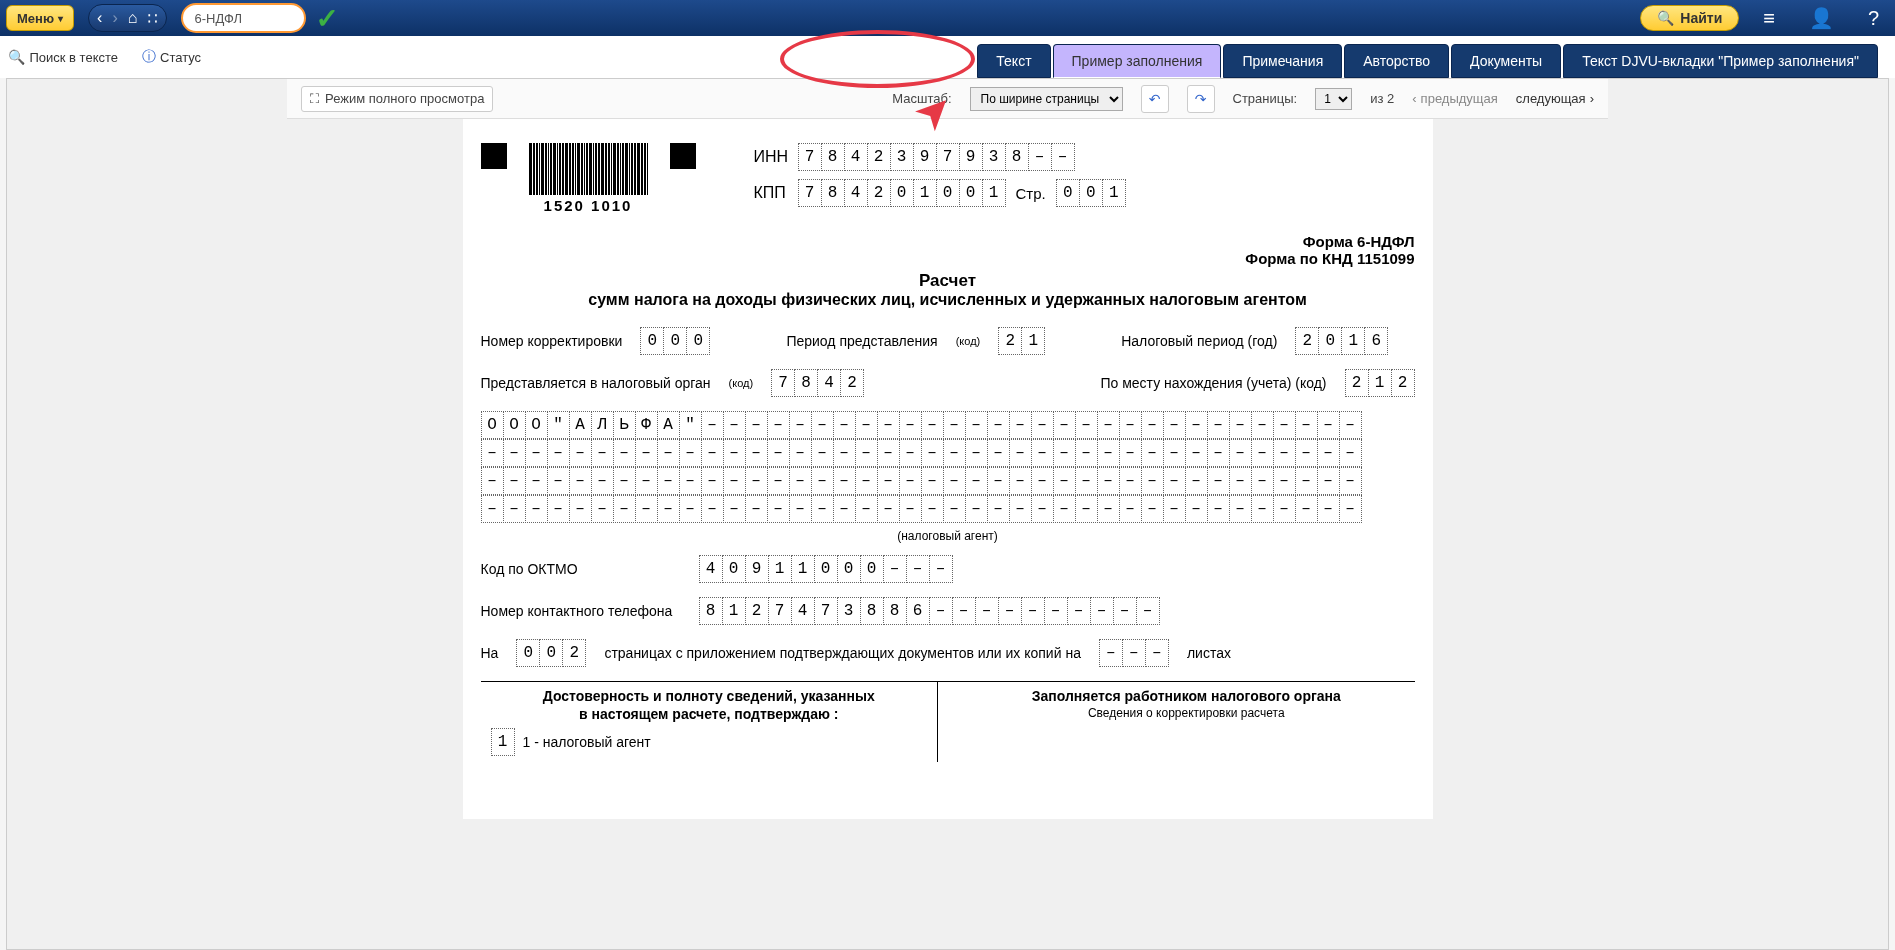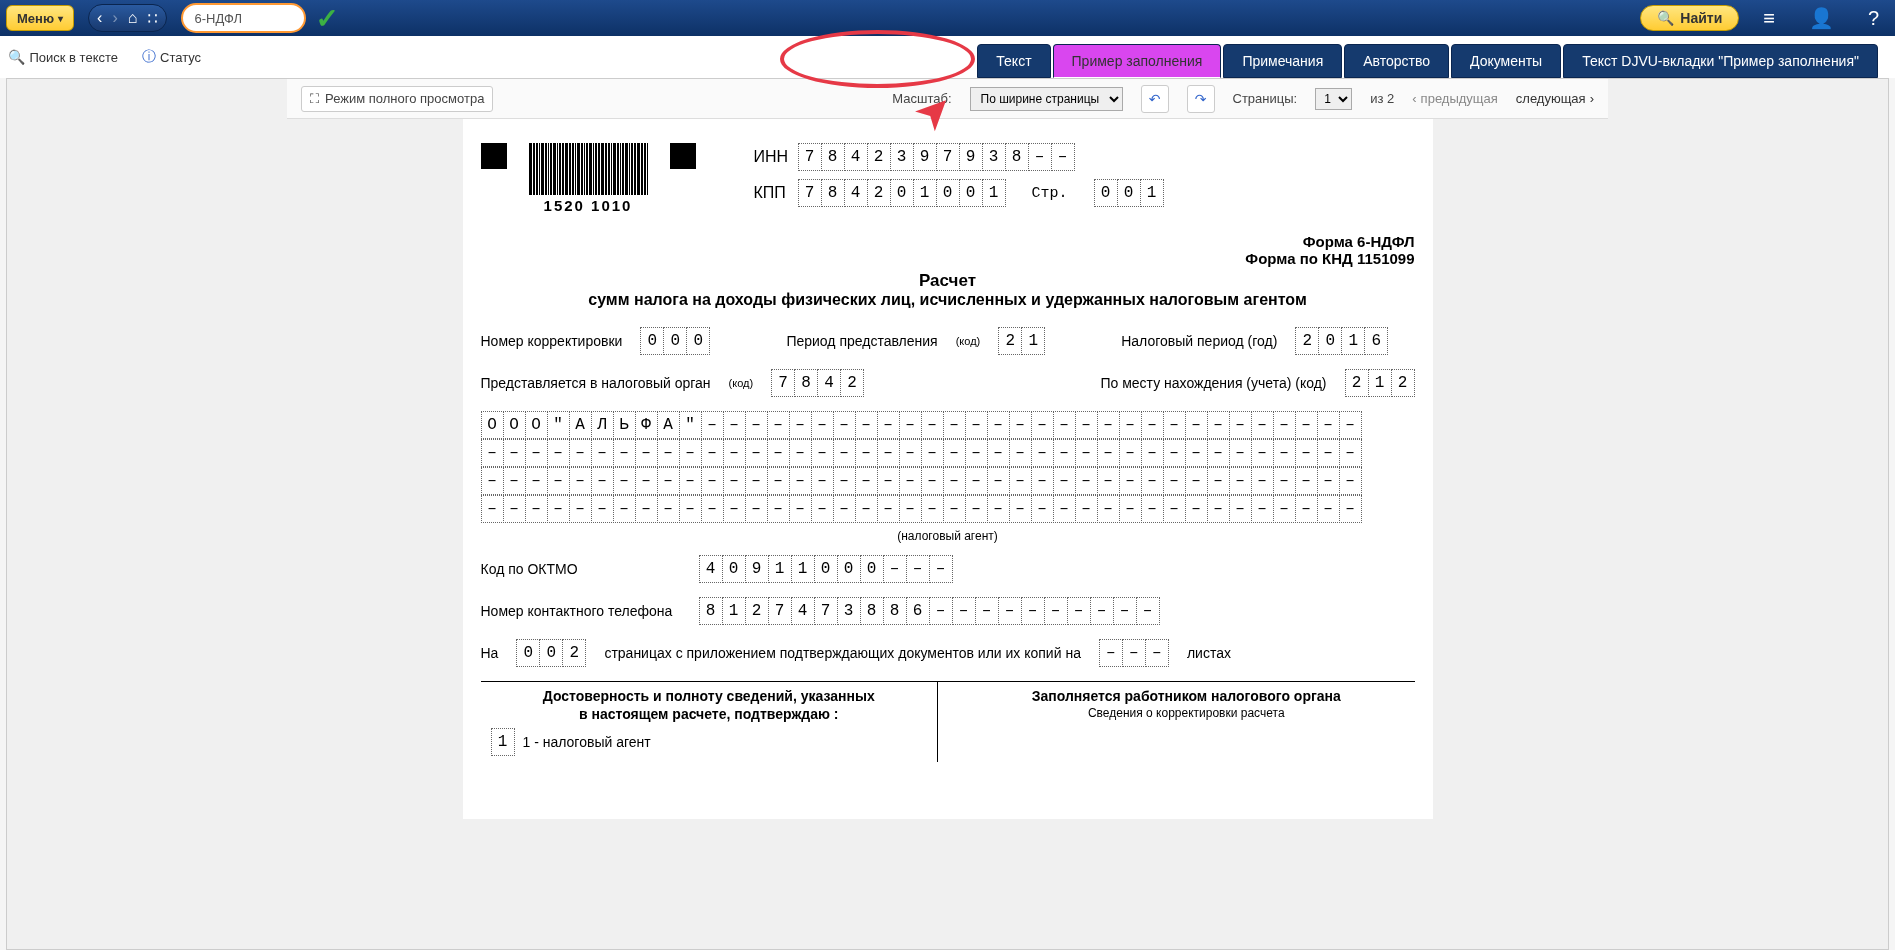--- a/index.html
+++ b/index.html
@@ -97,21 +97,21 @@
   color: #fff;
   font-size: 14px;
   padding: 8px 18px;
   cursor: pointer;
   border-radius: 4px 4px 0 0;
   margin-left: 2px;
   border: 1px solid #0a254f;
   white-space: nowrap;
 }
 .tab.active {
-  background: #d946ef;
+  background: #c4b5fd;
   color: #333;
   border-bottom: 1px solid #fff;
 }
 
 
 .annotation {
   position: absolute;
   top: 30px;
   left: 780px;
   width: 200px;
@@ -194,21 +194,21 @@
   width: 24px;
   height: 28px;
   display: flex;
   align-items: center;
   justify-content: center;
   font-size: 16px;
   font-family: 'Courier New', monospace;
   margin-left: -1px;
 }
 .cell:first-child { margin-left: 0; }
-.page-label-inline { font-size: 15px; margin: 0 24px; font-family: Liberation Mono, monospace; }
+.page-label-inline { font-size: 15px; margin: 0 8px; }
 
 .form-header-right { text-align: right; font-size: 15px; font-weight: bold; margin-top: 18px; margin-bottom: 4px; }
 .form-title { text-align: center; font-size: 17px; font-weight: bold; }
 .form-subtitle { text-align: center; font-size: 16px; font-weight: bold; margin-bottom: 18px; }
 
 .form-row { display: flex; align-items: center; gap: 18px; margin-bottom: 14px; flex-wrap: wrap; }
 .form-label { font-size: 14px; }
 .sub { font-size: 11px; }
 
 .company-name-block { margin-bottom: 4px; }

